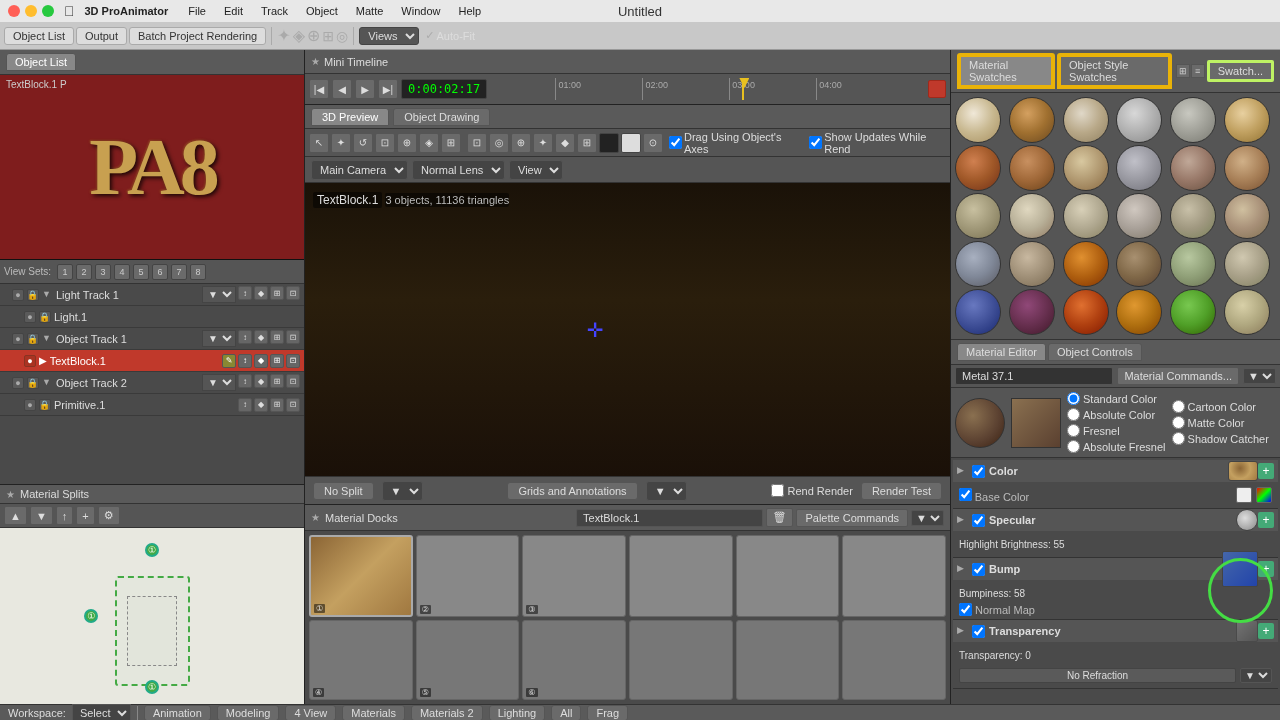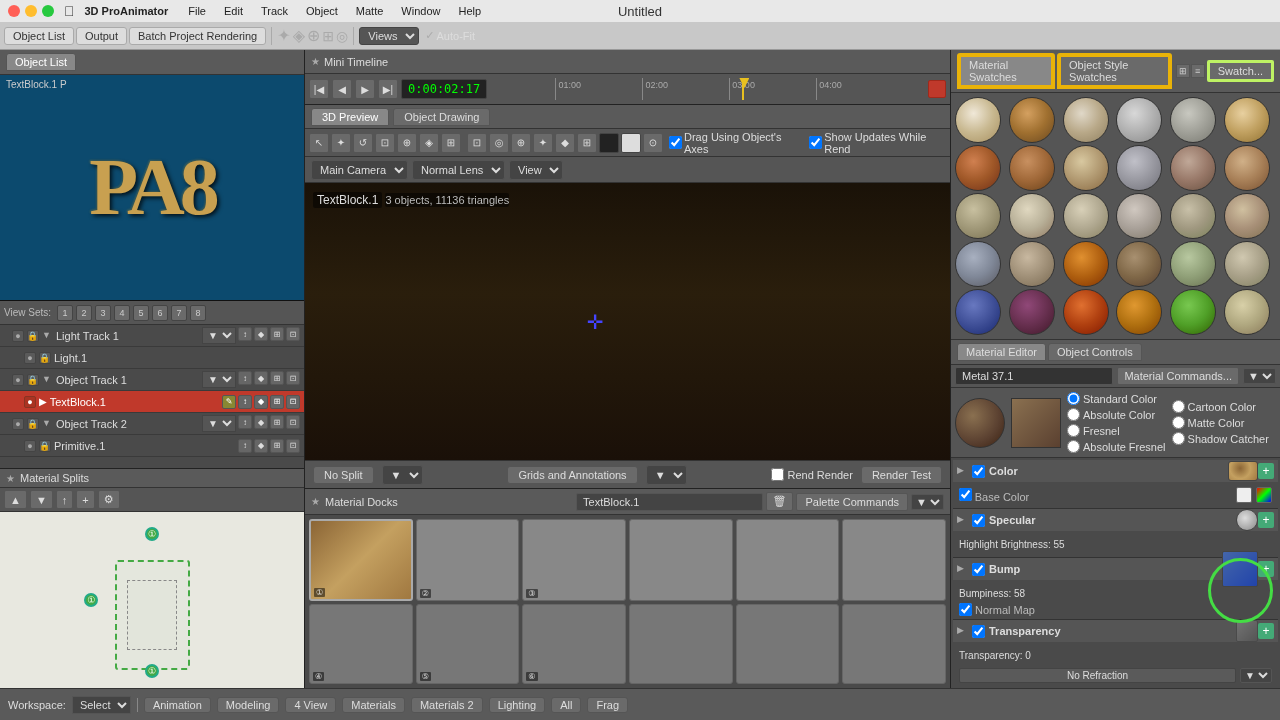--- a/index.html
+++ b/index.html
@@ -27,21 +27,21 @@
     .toolbar-sep { width: 1px; height: 18px; background: #aaa; margin: 0 3px; }
 
     #content-area { display: flex; flex: 1; overflow: hidden; }
 
     
     #left-panel { width: 305px; background: #4a4a4a; display: flex; flex-direction: column; border-right: 1px solid #222; }
     #object-list-header { background: #5a5a5a; padding: 3px 6px; border-bottom: 1px solid #333; display: flex; gap: 2px; }
     .panel-tab { background: #6a6a6a; border: 1px solid #555; border-radius: 3px 3px 0 0; padding: 2px 8px; cursor: pointer; color: #ddd; font-size: 11px; }
     .panel-tab.active { background: #888; color: #fff; }
 
-    #preview-area { height: 226px; background: #0c4a6e; display: flex; align-items: center; justify-content: center; border-bottom: 1px solid #111; position: relative; overflow: hidden; }
+    #preview-area { height: 185px; background: #7f1d1d; display: flex; align-items: center; justify-content: center; border-bottom: 1px solid #111; position: relative; overflow: hidden; }
     #preview-text { font-size: 80px; font-weight: bold; color: #c8a050; text-shadow: 2px 2px 4px rgba(0,0,0,0.8), -1px -1px 2px rgba(200,160,50,0.3); font-family: serif; letter-spacing: -5px; }
     #preview-label { position: absolute; top: 4px; left: 6px; font-size: 10px; color: #ccc; }
 
     #view-sets-row { height: 24px; background: #555; display: flex; align-items: center; padding: 0 4px; gap: 3px; border-bottom: 1px solid #333; }
     #view-sets-label { color: #bbb; font-size: 10px; margin-right: 3px; }
     .vs-btn { background: #6a6a6a; border: 1px solid #444; border-radius: 2px; width: 16px; height: 16px; display: flex; align-items: center; justify-content: center; cursor: pointer; font-size: 9px; color: #ccc; }
 
     
     #track-list { flex: 1; overflow-y: auto; background: #4a4a4a; }
     .track-row { display: flex; align-items: center; height: 22px; border-bottom: 1px solid #3a3a3a; padding-left: 4px; }
@@ -141,21 +141,21 @@
     .prop-check { display: flex; align-items: center; gap: 3px; color: #bbb; font-size: 10px; }
     .base-color-box { width: 16px; height: 16px; background: #eee; border: 1px solid #666; border-radius: 2px; cursor: pointer; }
     .base-color-pick { width: 16px; height: 16px; background: linear-gradient(135deg, #f00, #0f0, #00f); border: 1px solid #666; border-radius: 2px; cursor: pointer; }
     .bump-swatch { width: 36px; height: 36px; background: linear-gradient(135deg, #4466aa, #2244aa); border: 1px solid #444; border-radius: 2px; cursor: pointer; }
     .trans-swatch { width: 36px; height: 36px; background: linear-gradient(135deg, #888, #555); border: 1px solid #444; border-radius: 2px; cursor: pointer; opacity: 0.6; }
 
     
     .specular-swatch { width: 36px; height: 36px; background: radial-gradient(circle at 40% 40%, #ddd, #888); border: 1px solid #444; border-radius: 50%; cursor: pointer; }
 
     
-    #status-bar { height: 32px; background: #5a5a5a; display: flex; align-items: center; padding: 0 8px; gap: 6px; border-top: 1px solid #333; }
+    #status-bar { height: 16px; background: #5a5a5a; display: flex; align-items: center; padding: 0 8px; gap: 6px; border-top: 1px solid #333; }
     .status-btn { background: #6a6a6a; border: 1px solid #555; border-radius: 3px; padding: 1px 8px; cursor: pointer; color: #ddd; font-size: 11px; }
     .status-sep { width: 1px; height: 14px; background: #888; }
     .status-select { background: #444; border: 1px solid #555; color: #ddd; font-size: 11px; padding: 1px 3px; }
 
     
     ::-webkit-scrollbar { width: 8px; height: 8px; }
     ::-webkit-scrollbar-track { background: #333; }
     ::-webkit-scrollbar-thumb { background: #666; border-radius: 4px; }
   </style>
 </head>

